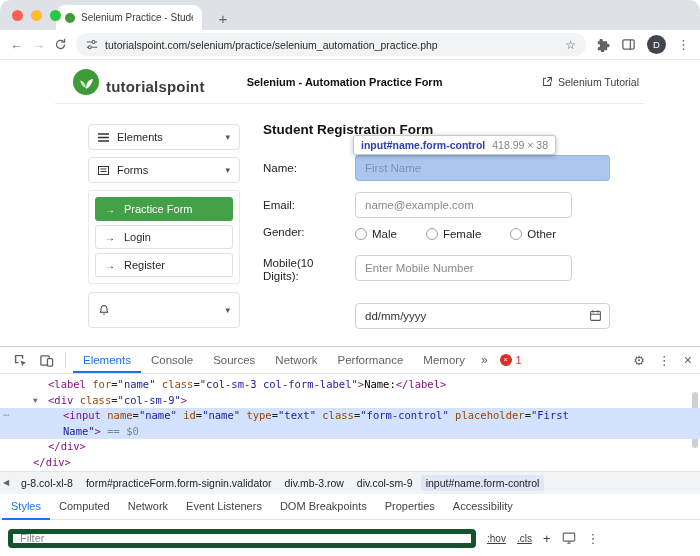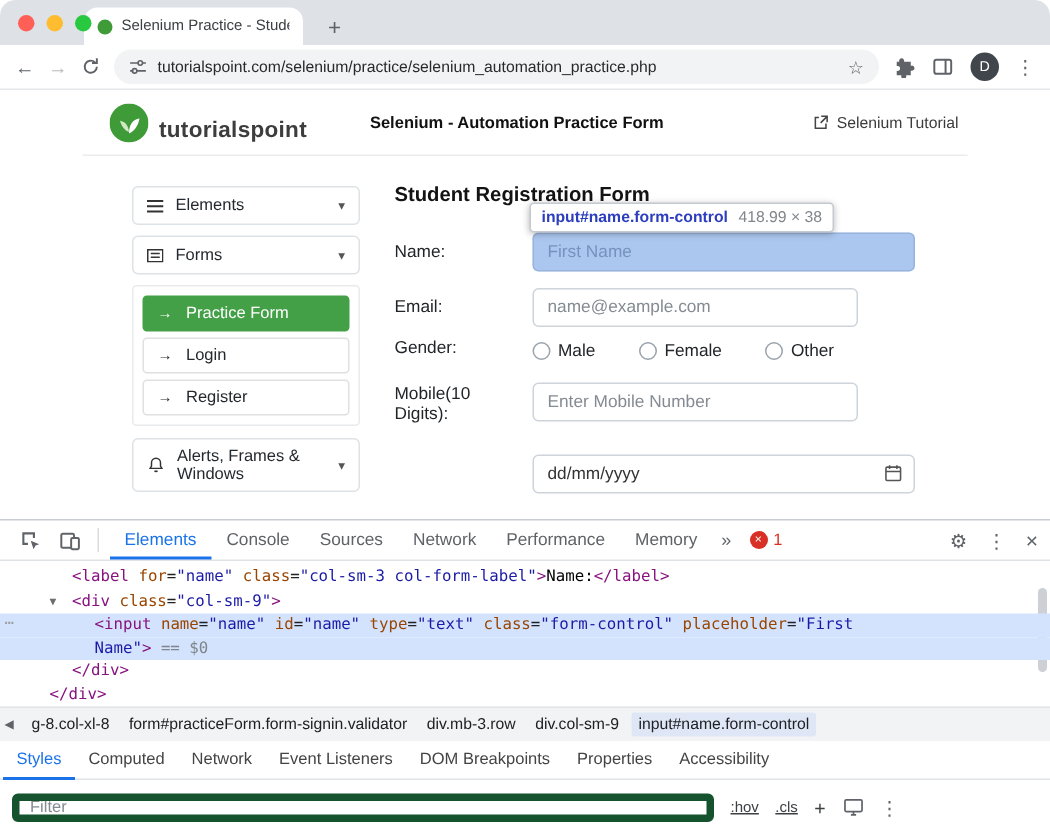--- a/index.html
+++ b/index.html
@@ -216,21 +216,20 @@
           <span>Register</span>
         </div>
       </div>
       <div class="acc tall">
         <span class="icon-svg">
           <svg viewBox="0 0 16 16" width="12" height="12">
               <path d="M8 2a4 4 0 0 0-4 4v3l-1.2 2h10.4L12 9V6a4 4 0 0 0-4-4z" fill="none" stroke="#333" stroke-width="1.3"></path>
               <path d="M6.8 13a1.3 1.3 0 0 0 2.4 0" fill="none" stroke="#333" stroke-width="1.3"></path>
             </svg>
         </span>
-        <span class="lbl">Alerts, Frames &amp; Windows</span>
         <span class="chev">▾</span>
       </div>
     </div>
 
     <div class="form-area">
       <div class="form-title">Student Registration Form</div>
 
       <div class="tooltip">
         <span class="tt-sel">input#name.form-control</span>
         <span class="tt-dim">418.99 × 38</span>

